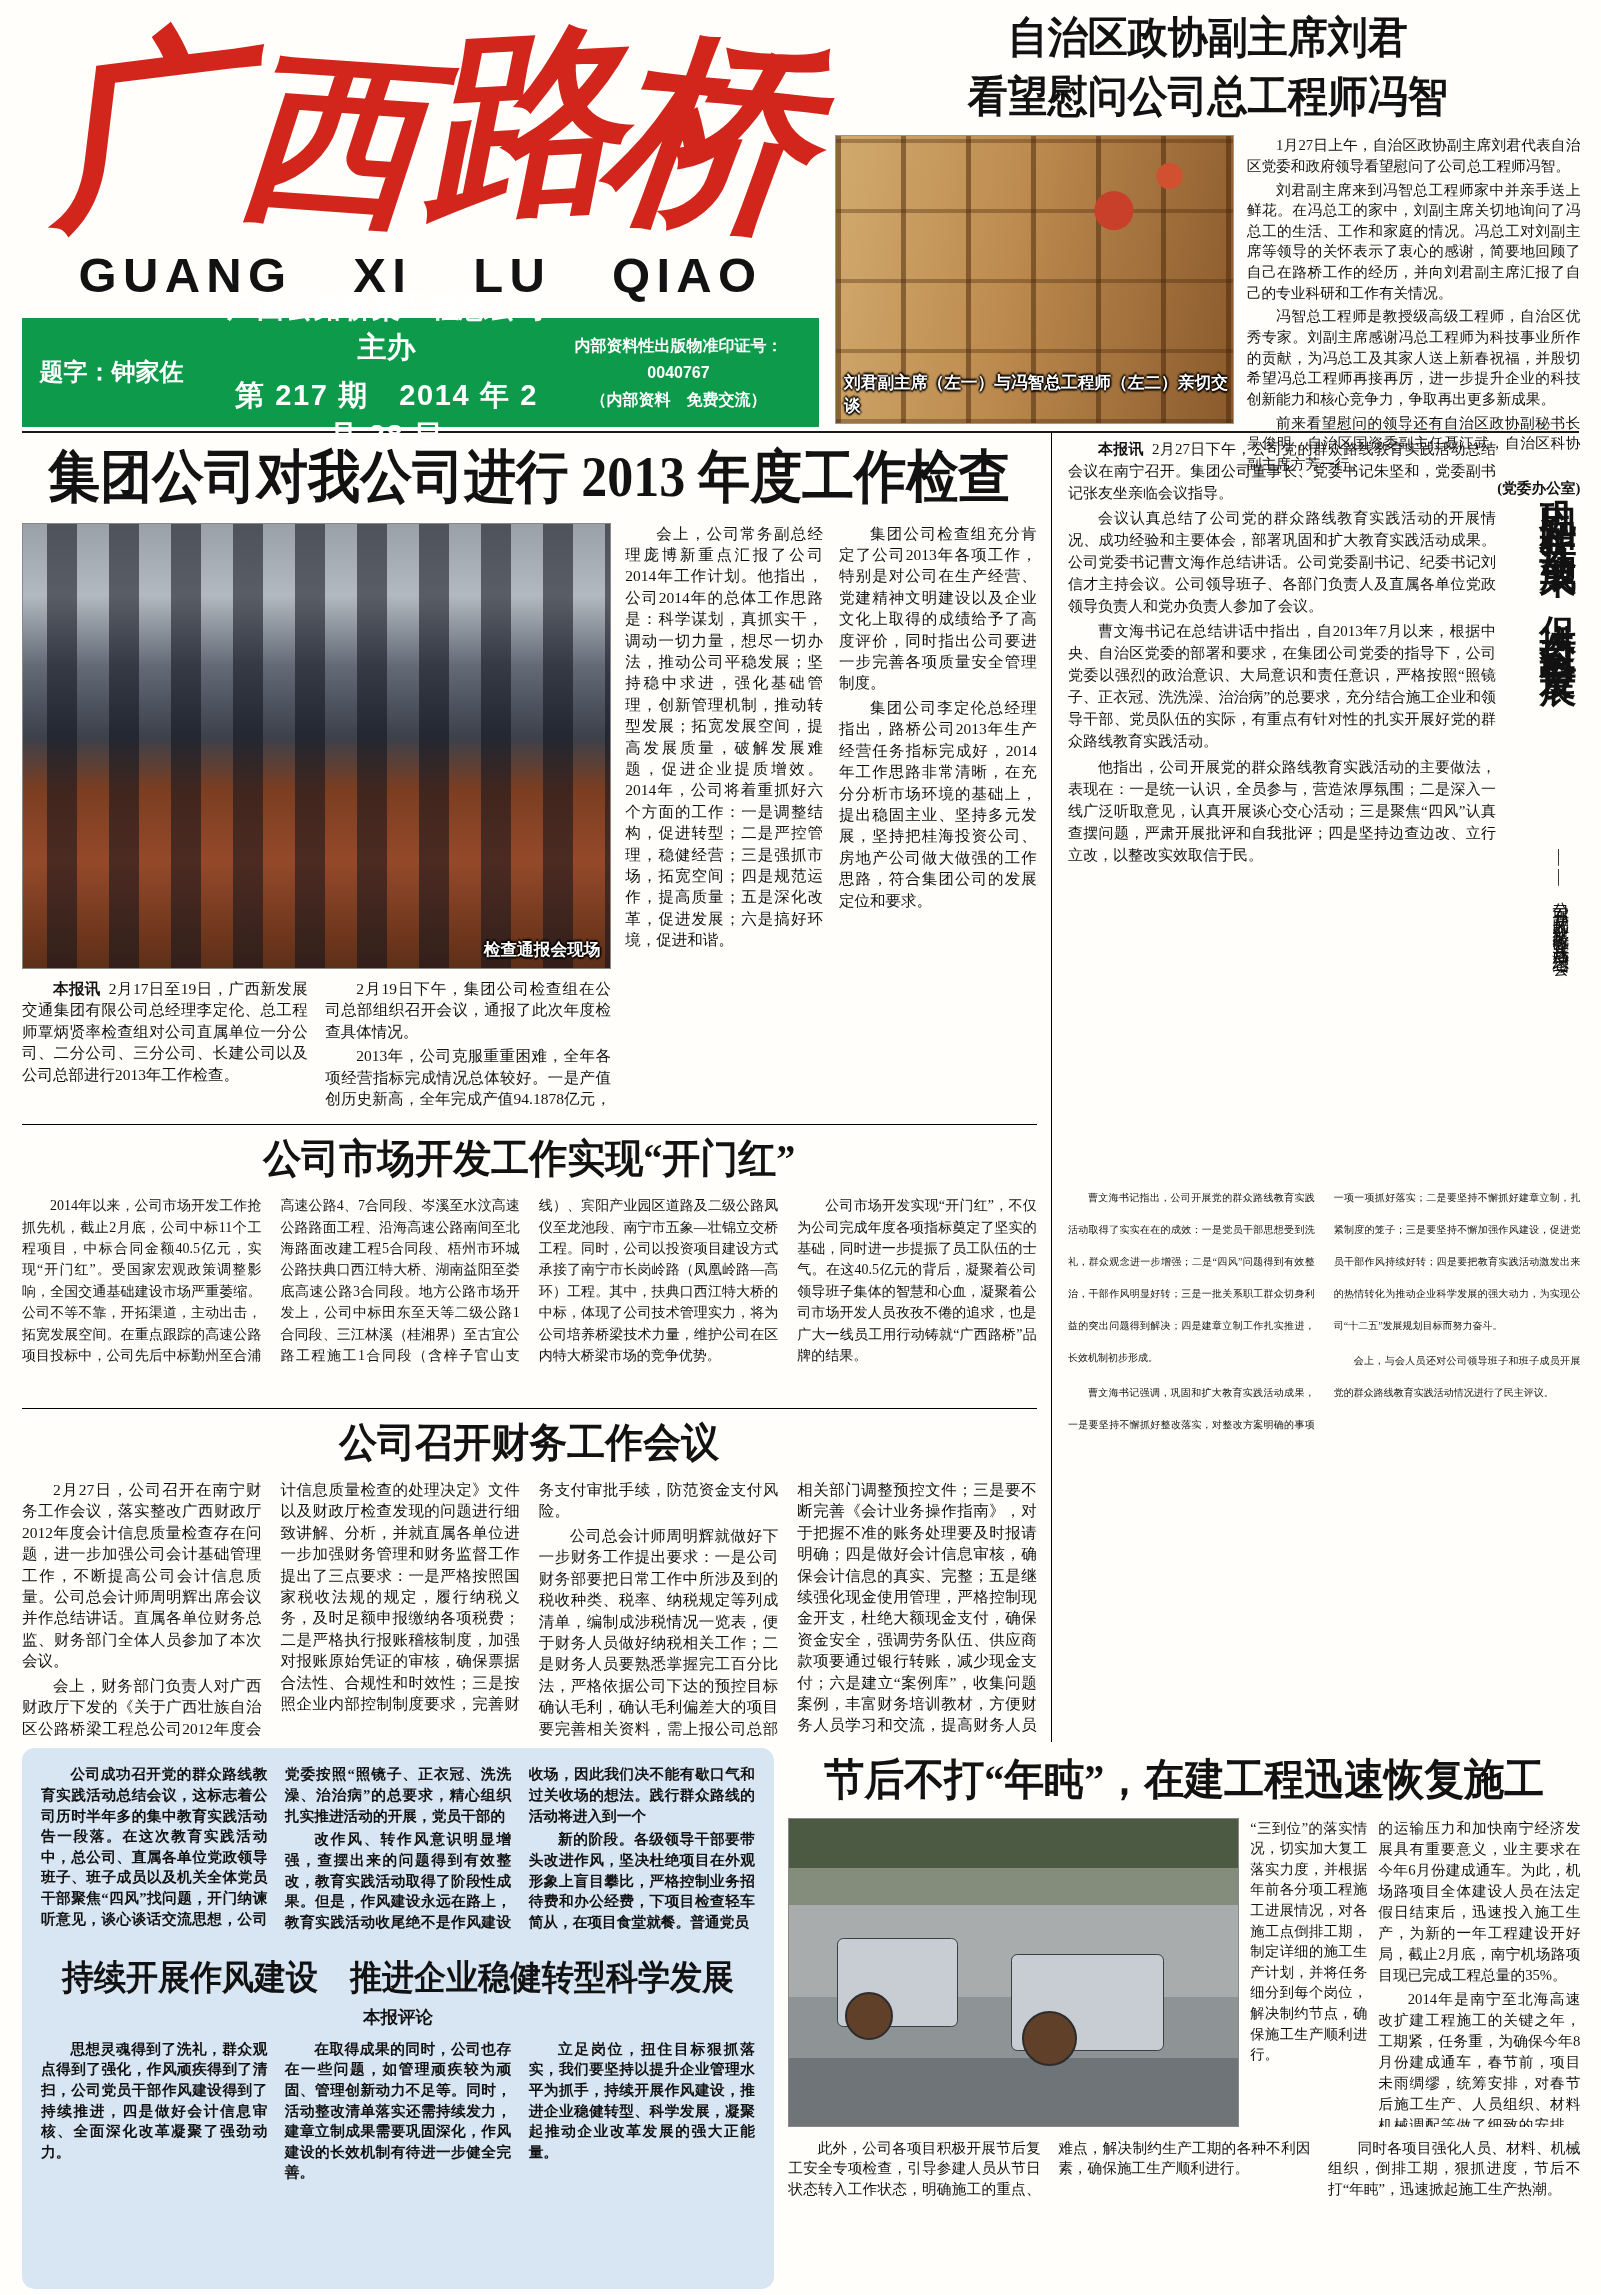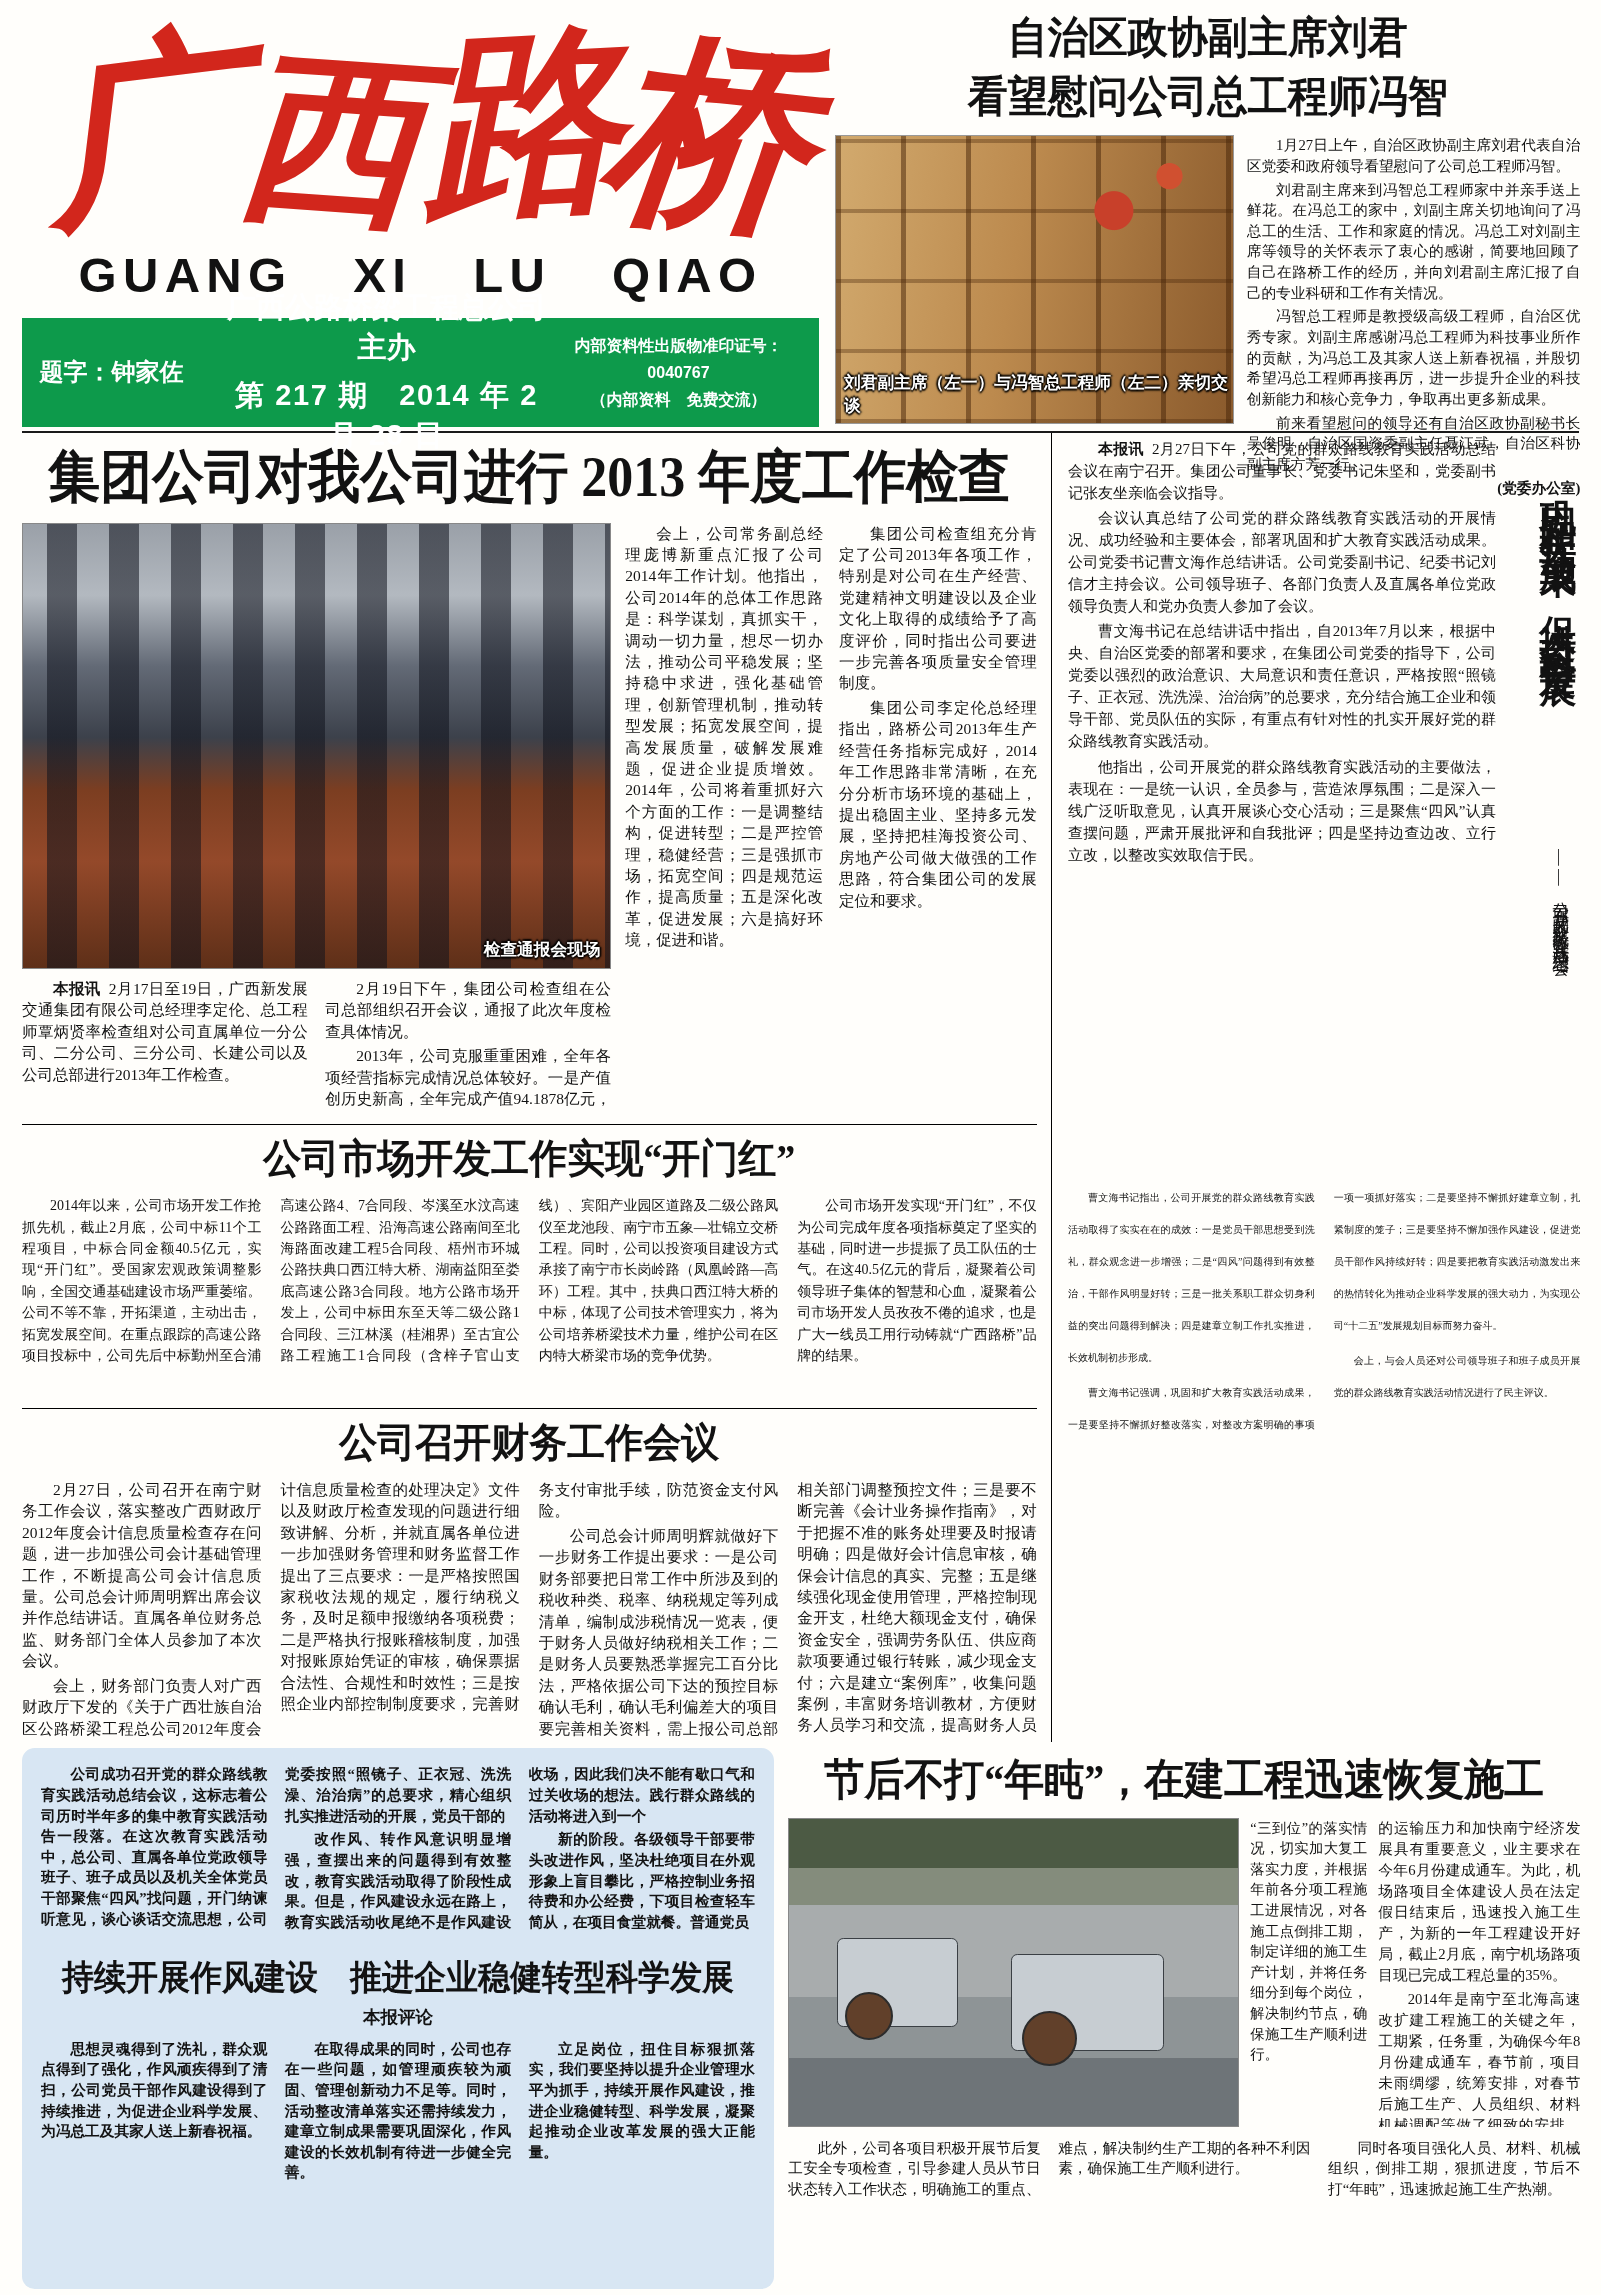--- a/index.html
+++ b/index.html
@@ -230,21 +230,21 @@
 
     <div class="essay">
       <div class="g-pre">
         <p>公司成功召开党的群众路线教育实践活动总结会议，这标志着公司历时半年多的集中教育实践活动告一段落。在这次教育实践活动中，总公司、直属各单位党政领导班子、班子成员以及机关全体党员干部聚焦“四风”找问题，开门纳谏听意见，谈心谈话交流思想，公司党委按照“照镜子、正衣冠、洗洗澡、治治病”的总要求，精心组织扎实推进活动的开展，党员干部的</p>
         <p>改作风、转作风意识明显增强，查摆出来的问题得到有效整改，教育实践活动取得了阶段性成果。但是，作风建设永远在路上，教育实践活动收尾绝不是作风建设收场，因此我们决不能有歇口气和过关收场的想法。践行群众路线的活动将进入到一个</p>
         <p>新的阶段。各级领导干部要带头改进作风，坚决杜绝项目在外观形象上盲目攀比，严格控制业务招待费和办公经费，下项目检查轻车简从，在项目食堂就餐。普通党员</p>
       </div>
       <div class="g-title">持续开展作风建设　推进企业稳健转型科学发展</div>
       <div class="g-tag">本报评论</div>
       <div class="g-post">
-        <p>思想灵魂得到了洗礼，群众观点得到了强化，作风顽疾得到了清扫，公司党员干部作风建设得到了持续推进，为促进企业科学发展、为冯总工及其家人送上新春祝福。</p>
+        <p>思想灵魂得到了洗礼，群众观点得到了强化，作风顽疾得到了清扫，公司党员干部作风建设得到了持续推进，四是做好会计信息审核、全面深化改革凝聚了强劲动力。</p>
         <p>在取得成果的同时，公司也存在一些问题，如管理顽疾较为顽固、管理创新动力不足等。同时，活动整改清单落实还需持续发力，建章立制成果需要巩固深化，作风建设的长效机制有待进一步健全完善。</p>
         <p>立足岗位，扭住目标狠抓落实，我们要坚持以提升企业管理水平为抓手，持续开展作风建设，推进企业稳健转型、科学发展，凝聚起推动企业改革发展的强大正能量。</p>
       </div>
     </div>
 
     <div class="f-sec">
       <div class="f-title">节后不打“年盹”，在建工程迅速恢复施工</div>
       <div class="f-row">
         <div class="photoF">
           <div class="roller r1">

